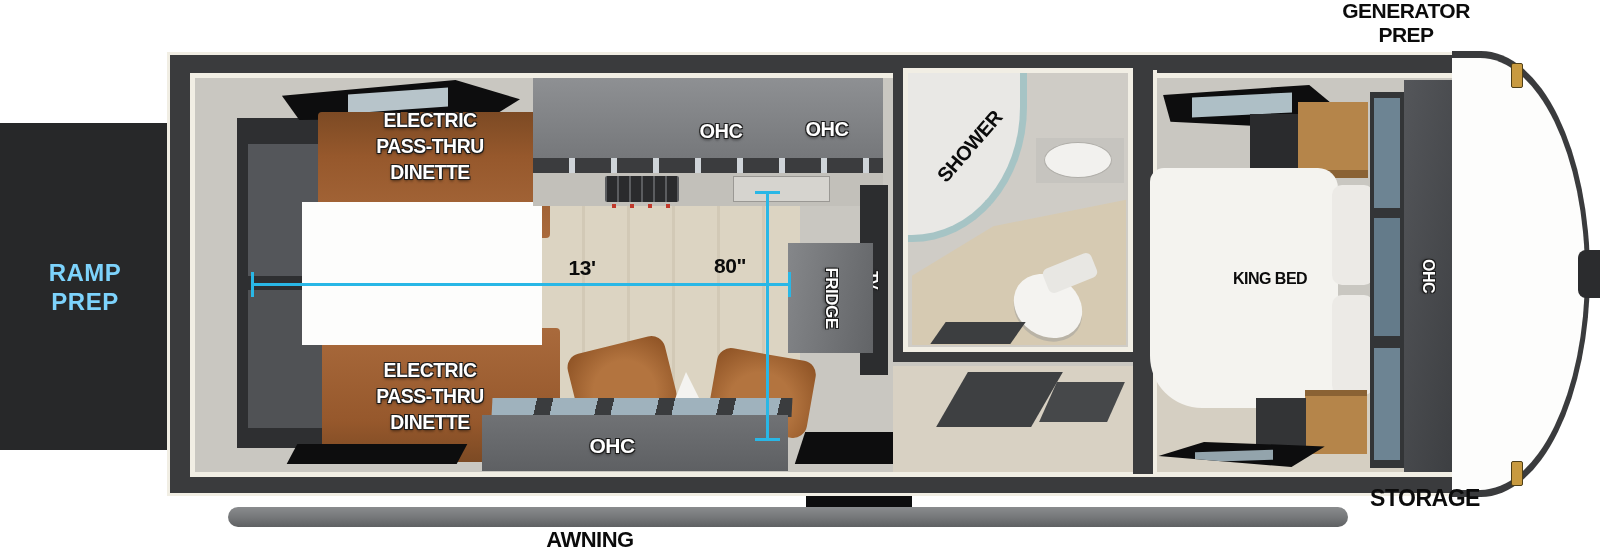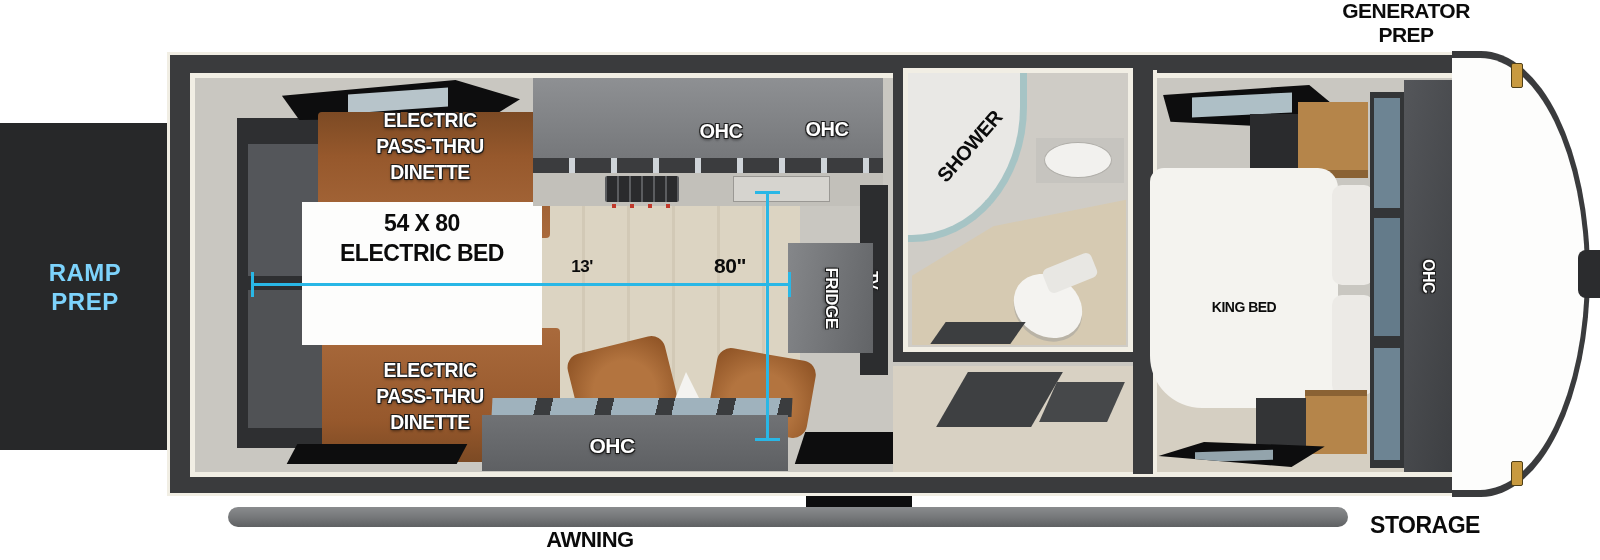--- a/index.html
+++ b/index.html
@@ -44,42 +44,38 @@
   <div class="a ctr blk" style="left:1330px;top:-2px;width:152px;height:50px;font-size:21px;line-height:24px;">
     <div>GENERATOR</div>
     <div>PREP</div>
   </div>
 
   <div class="a" style="left:806px;top:496px;width:106px;height:13px;background:var(--black);"></div>
   <div class="a" style="left:228px;top:507px;width:1120px;height:20px;border-radius:10px;background:linear-gradient(#8a8c8e,var(--awning_bar) 55%,#5e6062);"></div>
   <div class="a ctr blk" style="left:528px;top:527px;width:124px;height:26px;font-size:22px;">
     <div>AWNING</div>
   </div>
-  <div class="a ctr blk" style="left:1358px;top:512px;width:134px;height:26px;font-size:23px;">
+  <div class="a ctr blk" style="left:1358px;top:485px;width:134px;height:26px;font-size:23px;">
     <div>STORAGE</div>
   </div>
 
   <div class="a" style="left:540px;top:200px;width:260px;height:230px;background:repeating-linear-gradient(90deg,#dcd4c2 0 42px,#d2c9b6 42px 45px);"></div>
   <div class="a" style="left:237px;top:118px;width:103px;height:330px;background:#2e2f31;">
     <div style="position:absolute;left:11px;top:26px;width:78px;height:132px;background:#54565a;"></div>
     <div style="position:absolute;left:11px;top:172px;width:78px;height:138px;background:#505255;"></div>
   </div>
 
   <div class="a" style="left:272px;top:80px;width:248px;height:44px;background:var(--black);clip-path:polygon(4% 36%,74% 0,100% 44%,88% 86%,11% 91%);">
     <div style="position:absolute;left:76px;top:11px;width:100px;height:19px;background:#b7c4ca;transform:skewY(-4deg);"></div>
   </div>
 
   <div class="a" style="left:318px;top:112px;width:232px;height:126px;background:linear-gradient(#7c4a24,var(--brown) 35%,var(--brown_light));border-radius:4px;"></div>
   <div class="a" style="left:322px;top:328px;width:238px;height:134px;background:linear-gradient(var(--brown_light),var(--brown) 70%,#7c4a24);border-radius:4px;"></div>
   <div class="a" style="left:292px;top:444px;width:170px;height:20px;background:var(--black);transform:skewX(-28deg);"></div>
   <div class="a" style="left:302px;top:202px;width:240px;height:143px;background:#fdfdfc;"></div>
-  <div class="a ctr blk" style="left:302px;top:206px;width:240px;height:64px;font-size:23px;line-height:30px;">
-    <div>54 X 80</div>
-    <div>ELECTRIC BED</div>
-  </div>
   <div class="a ctr wht" style="left:335px;top:106px;width:190px;height:80px;font-size:20px;line-height:26px;transform:scaleX(.97);">
     <div>ELECTRIC</div>
     <div>PASS-THRU</div>
     <div>DINETTE</div>
   </div>
   <div class="a ctr wht" style="left:335px;top:356px;width:190px;height:80px;font-size:20px;line-height:26px;transform:scaleX(.97);">
     <div>ELECTRIC</div>
     <div>PASS-THRU</div>
     <div>DINETTE</div>
   </div>
@@ -137,21 +133,21 @@
   <div class="a" style="left:1157px;top:330px;width:295px;height:142px;background:#d5cfc2;"></div>
   <div class="a" style="left:1152px;top:82px;width:185px;height:48px;background:var(--black);clip-path:polygon(6% 27%,85% 6%,100% 54%,80% 96%,10% 83%);">
     <div style="position:absolute;left:40px;top:13px;width:100px;height:20px;background:#aebfc6;transform:skewY(-3deg);"></div>
   </div>
   <div class="a" style="left:1250px;top:114px;width:48px;height:56px;background:#2a2b2d;"></div>
   <div class="a" style="left:1298px;top:102px;width:70px;height:68px;background:var(--wood);border-bottom:8px solid #8a6234;"></div>
 
   <div class="a" style="left:1150px;top:168px;width:188px;height:240px;background:#f4f3ef;border-radius:14px 20px 26px 52px;"></div>
   <div class="a" style="left:1332px;top:185px;width:42px;height:100px;background:#eceae6;border-radius:10px;"></div>
   <div class="a" style="left:1332px;top:295px;width:42px;height:100px;background:#eceae6;border-radius:10px;"></div>
-  <div class="a ctr blk" style="left:1158px;top:264px;width:172px;height:30px;font-size:14px;margin-top:28px;">
+  <div class="a ctr blk" style="left:1184px;top:264px;width:172px;height:30px;font-size:16px;">
     <div>KING BED</div>
   </div>
 
   <div class="a" style="left:1370px;top:92px;width:34px;height:250px;background:#333537;">
     <div style="position:absolute;left:4px;top:6px;width:26px;height:110px;background:#6d8493;"></div>
     <div style="position:absolute;left:4px;top:126px;width:26px;height:118px;background:#647b8a;"></div>
   </div>
   <div class="a" style="left:1370px;top:342px;width:34px;height:126px;background:#333537;">
     <div style="position:absolute;left:4px;top:6px;width:26px;height:112px;background:#6d8493;"></div>
   </div>
@@ -164,20 +160,20 @@
   <div class="a" style="left:1155px;top:438px;width:175px;height:30px;background:var(--black);clip-path:polygon(28% 13%,97% 28%,78% 97%,2% 60%);">
     <div style="position:absolute;left:40px;top:13px;width:78px;height:10px;background:#93a4ac;transform:skewY(-2deg);"></div>
   </div>
 
   <div class="a cyan" style="left:253px;top:283px;width:538px;height:3px;z-index:40;"></div>
   <div class="a cyan" style="left:251px;top:272px;width:3px;height:25px;z-index:40;"></div>
   <div class="a cyan" style="left:788px;top:272px;width:3px;height:25px;z-index:40;"></div>
   <div class="a cyan" style="left:766px;top:193px;width:3px;height:247px;z-index:40;"></div>
   <div class="a cyan" style="left:755px;top:191px;width:25px;height:3px;z-index:40;"></div>
   <div class="a cyan" style="left:755px;top:438px;width:25px;height:3px;z-index:40;"></div>
-  <div class="a ctr blk" style="left:550px;top:254px;width:64px;height:26px;font-size:17px;z-index:41;">
+  <div class="a ctr blk" style="left:550px;top:254px;width:64px;height:26px;font-size:21px;z-index:41;justify-content:flex-end;">
     <div>13'</div>
   </div>
   <div class="a ctr blk" style="left:698px;top:253px;width:64px;height:26px;font-size:21px;z-index:41;">
     <div>80"</div>
   </div>
 
 </div>
 
 </body></html>

